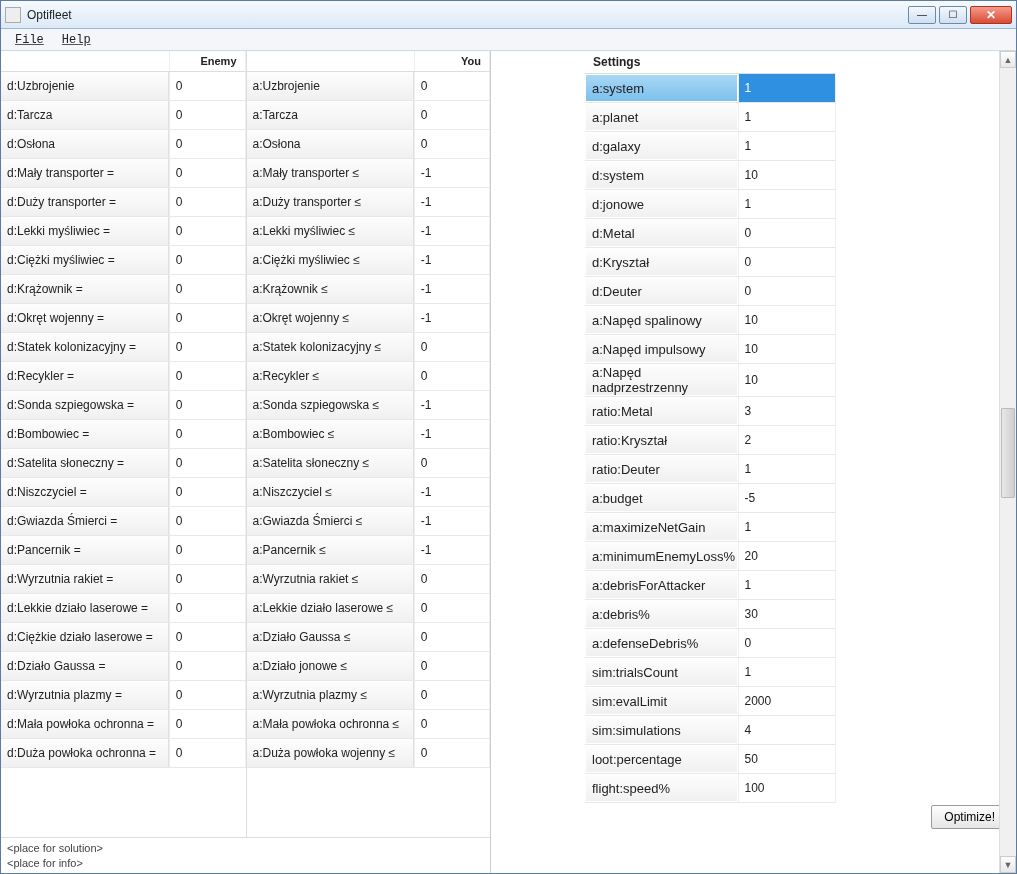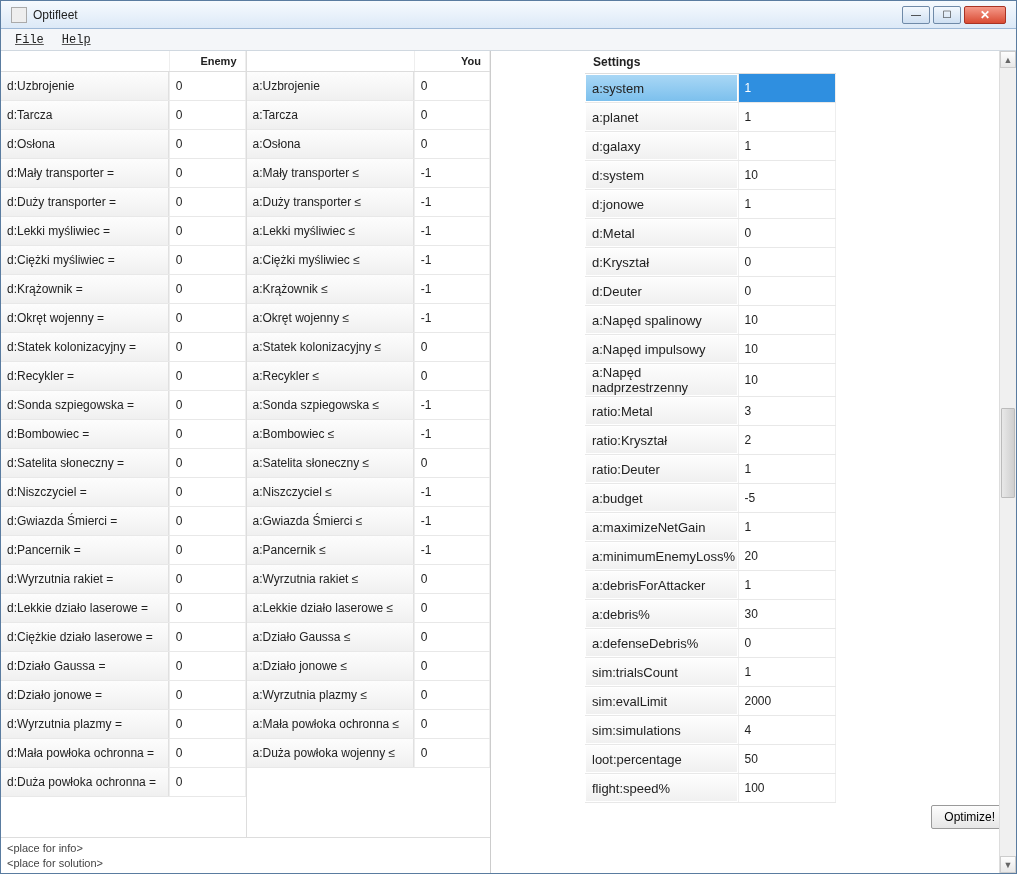--- a/index.html
+++ b/index.html
@@ -1,20 +1,20 @@
 <!DOCTYPE html>
 <html><head>
 <meta charset="utf-8">
 <style>
   * { box-sizing: border-box; }
   html, body { margin: 0; padding: 0; font-family: "Segoe UI", Tahoma, sans-serif; font-size: 12px; color: #222; }
   body { background: #d9e4f1; width: 1017px; height: 874px; overflow: hidden; }
 
   .window { width: 1017px; height: 874px; border: 1px solid #5a7ca0; background: #f0f0f0; display: flex; flex-direction: column; }
-  .titlebar { height: 28px; background: linear-gradient(#f6fafe, #dce9f7); display: flex; align-items: center; padding: 0 10px; border-bottom: 1px solid #9db8d6; }
+  .titlebar { height: 28px; background: linear-gradient(#f6fafe, #dce9f7); display: flex; align-items: center; padding: 0 4px; border-bottom: 1px solid #9db8d6; }
   .titlebar .app-icon { width: 16px; height: 16px; background: #eee; border: 1px solid #aaa; margin-right: 6px; }
   .titlebar .title { flex: 1; font-size: 12px; }
   .titlebar .win-btns { display: flex; gap: 3px; }
   .win-btn { width: 28px; height: 18px; border: 1px solid #6f8aa8; border-radius: 2px; background: linear-gradient(#f3f8fd,#cfe0f2); display: flex; align-items: center; justify-content: center; font-size: 10px; cursor: pointer; }
   .win-btn.close { background: linear-gradient(#f59a8a,#d94b33); border-color: #a83324; color: #fff; width: 42px; }
   .win-btn.close .x { font-weight: bold; font-size: 12px; }
 
   .menubar { height: 22px; background: #f4f6f9; border-bottom: 1px solid #d0d8e0; display: flex; align-items: center; padding: 0 6px; gap: 2px; font-family: Liberation Mono, monospace; }
   .menu-item { padding: 2px 8px; cursor: pointer; }
   .menu-item span { text-decoration: underline; text-decoration-color: #555; text-underline-offset: 1px; }
@@ -230,26 +230,20 @@
                     <td class="val">0</td>
                   </tr>
                   <tr>
                     <td class="label">
                       <div class="cell-btn">d:Działo Gaussa =</div>
                     </td>
                     <td class="val">0</td>
                   </tr>
                   <tr>
                     <td class="label">
-                      <div class="cell-btn">d:Działo jonowe =</div>
-                    </td>
-                    <td class="val">0</td>
-                  </tr>
-                  <tr>
-                    <td class="label">
                       <div class="cell-btn">d:Wyrzutnia plazmy =</div>
                     </td>
                     <td class="val">0</td>
                   </tr>
                   <tr>
                     <td class="label">
                       <div class="cell-btn">d:Mała powłoka ochronna =</div>
                     </td>
                     <td class="val">0</td>
                   </tr>
@@ -418,22 +412,22 @@
                       <div class="cell-btn">a:Duża powłoka wojenny ≤</div>
                     </td>
                     <td class="val">0</td>
                   </tr>
                 </tbody>
             </table>
           </div>
         </div>
       </div>
       <div class="status-lines">
+        <div>&lt;place for solution&gt;</div>
         <div>&lt;place for info&gt;</div>
-        <div>&lt;place for solution&gt;</div>
       </div>
     </div>
 
     <div class="right-pane">
       <div class="settings-area">
         <div class="settings-col">
           <table class="settings">
             <colgroup>
                 <col class="label-col">
                 <col class="settings-val-col">

